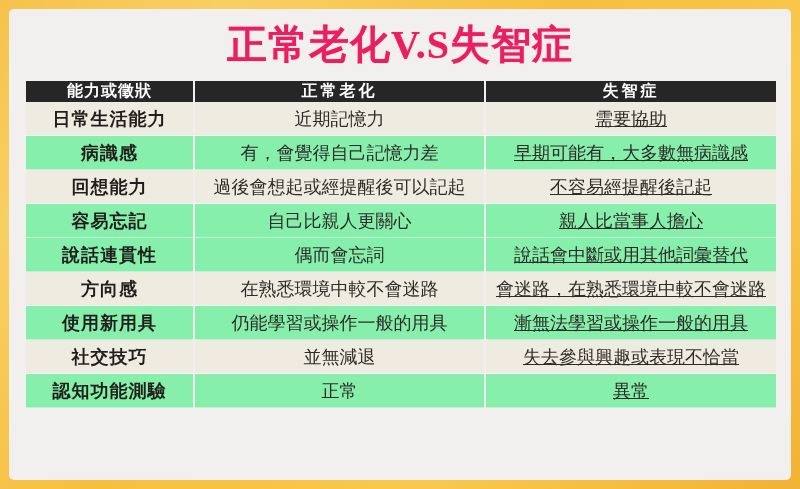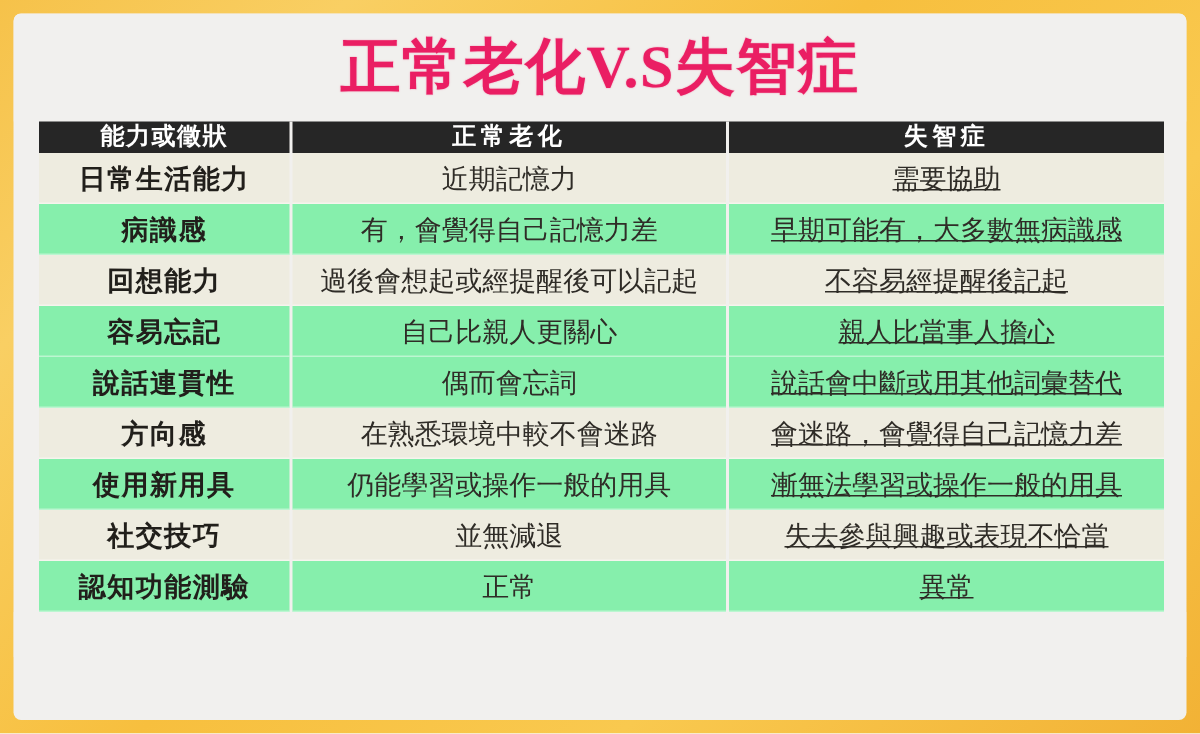--- a/index.html
+++ b/index.html
@@ -162,21 +162,21 @@
               <td>親人比當事人擔心</td>
             </tr>
             <tr class="even">
               <td class="label">說話連貫性</td>
               <td>偶而會忘詞</td>
               <td>說話會中斷或用其他詞彙替代</td>
             </tr>
             <tr class="odd">
               <td class="label">方向感</td>
               <td>在熟悉環境中較不會迷路</td>
-              <td>會迷路，會覺得自己記憶力差</td>
+              <td>會迷路，在熟悉環境中較不會迷路</td>
             </tr>
             <tr class="even">
               <td class="label">使用新用具</td>
               <td>仍能學習或操作一般的用具</td>
               <td>漸無法學習或操作一般的用具</td>
             </tr>
             <tr class="odd">
               <td class="label">社交技巧</td>
               <td>並無減退</td>
               <td>失去參與興趣或表現不恰當</td>

